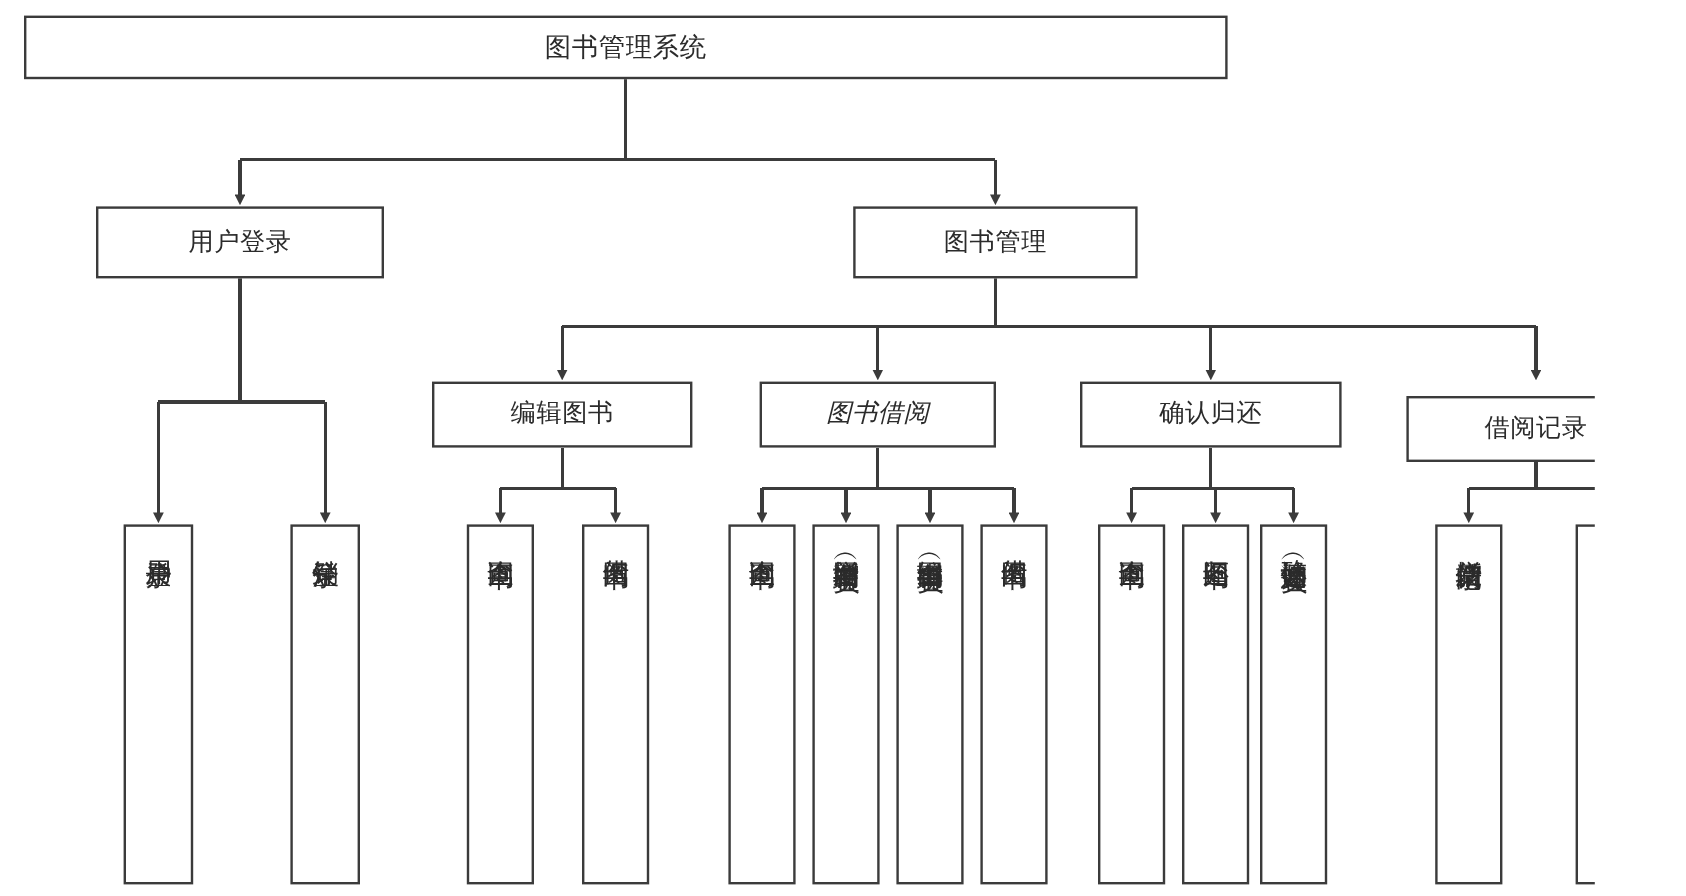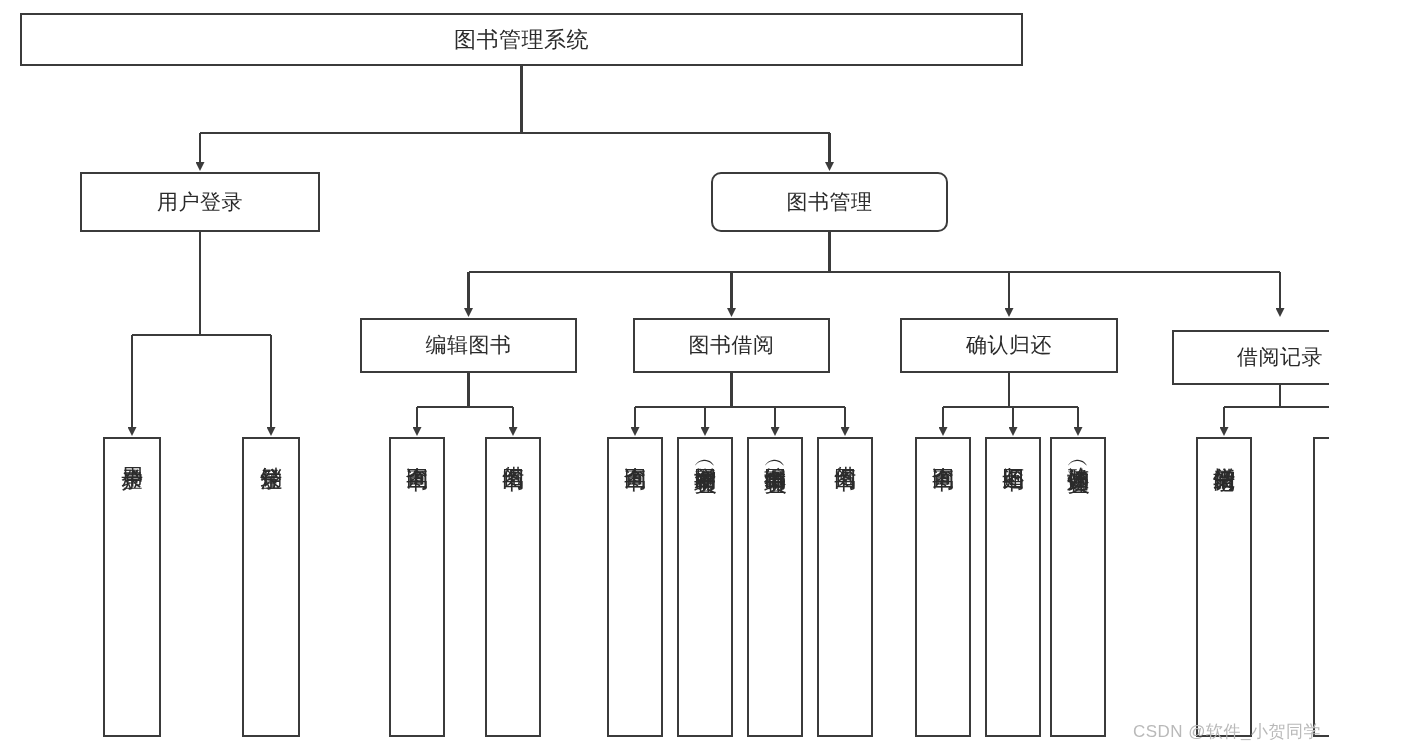--- a/index.html
+++ b/index.html
@@ -117,27 +117,27 @@
       <line x1="1224" y1="407" x2="1224" y2="428" stroke="#3b3b3b" stroke-width="2.6" shape-rendering="crispEdges" marker-end="url(#arrow)"></line>
       <line x1="1341" y1="407" x2="1341" y2="428" stroke="#3b3b3b" stroke-width="2.6" shape-rendering="crispEdges" marker-end="url(#arrow)"></line>
     </svg>
   <div id="nodes">
       <div class="node h root" style="left: 20px; top: 13px; width: 1003px; height: 53px; border-color: rgb(59, 59, 59); color: rgb(43, 43, 43); background: rgb(255, 255, 255);">
         <span class="label">图书管理系统</span>
       </div>
       <div class="node h" style="left: 80px; top: 172px; width: 240px; height: 60px; border-color: rgb(59, 59, 59); color: rgb(43, 43, 43); background: rgb(255, 255, 255);">
         <span class="label">用户登录</span>
       </div>
-      <div class="node h" style="left: 711px; top: 172px; width: 237px; height: 60px; border-color: rgb(59, 59, 59); color: rgb(43, 43, 43); background: rgb(255, 255, 255); border-radius: 10px;">
+      <div class="node h" style="left: 711px; top: 172px; width: 237px; height: 60px; border-color: rgb(59, 59, 59); color: rgb(43, 43, 43); background: rgb(255, 255, 255);">
         <span class="label">图书管理</span>
       </div>
       <div class="node h" style="left: 360px; top: 318px; width: 217px; height: 55px; border-color: rgb(59, 59, 59); color: rgb(43, 43, 43); background: rgb(255, 255, 255);">
         <span class="label">编辑图书</span>
       </div>
-      <div class="node h" style="left: 633px; top: 318px; width: 197px; height: 55px; border-color: rgb(59, 59, 59); color: rgb(43, 43, 43); background: rgb(255, 255, 255);">
+      <div class="node h" style="left: 633px; top: 318px; width: 197px; height: 55px; border-color: rgb(59, 59, 59); color: rgb(43, 43, 43); background: rgb(255, 255, 255); font-style: italic;">
         <span class="label">图书借阅</span>
       </div>
       <div class="node h" style="left: 900px; top: 318px; width: 218px; height: 55px; border-color: rgb(59, 59, 59); color: rgb(43, 43, 43); background: rgb(255, 255, 255);">
         <span class="label">确认归还</span>
       </div>
       <div class="node h" style="left: 1172px; top: 318px; width: 216px; height: 55px; border-color: rgb(59, 59, 59); color: rgb(43, 43, 43); background: rgb(255, 255, 255); margin-top: 12px;">
         <span class="label">借阅记录</span>
       </div>
       <div class="node v" style="left: 103px; top: 437px; width: 58px; height: 300px; border-color: rgb(59, 59, 59); color: rgb(43, 43, 43); background: rgb(255, 255, 255);">
         <span class="label">用户登录</span>
@@ -172,14 +172,13 @@
       <div class="node v" style="left: 1050px; top: 437px; width: 56px; height: 300px; border-color: rgb(59, 59, 59); color: rgb(43, 43, 43); background: rgb(255, 255, 255);">
         <span class="label">确认归还（管理员）</span>
       </div>
       <div class="node v" style="left: 1196px; top: 437px; width: 56px; height: 300px; border-color: rgb(59, 59, 59); color: rgb(43, 43, 43); background: rgb(255, 255, 255);">
         <span class="label">新增借阅记录</span>
       </div>
       <div class="node v" style="left: 1313px; top: 437px; width: 56px; height: 300px; border-color: rgb(59, 59, 59); color: rgb(43, 43, 43); background: rgb(255, 255, 255);">
         <span class="label">查询借阅记录</span>
       </div>
     </div>
-  <div class="watermark">CSDN @软件_小贺同学</div>
 </div>
 
 </body></html>

